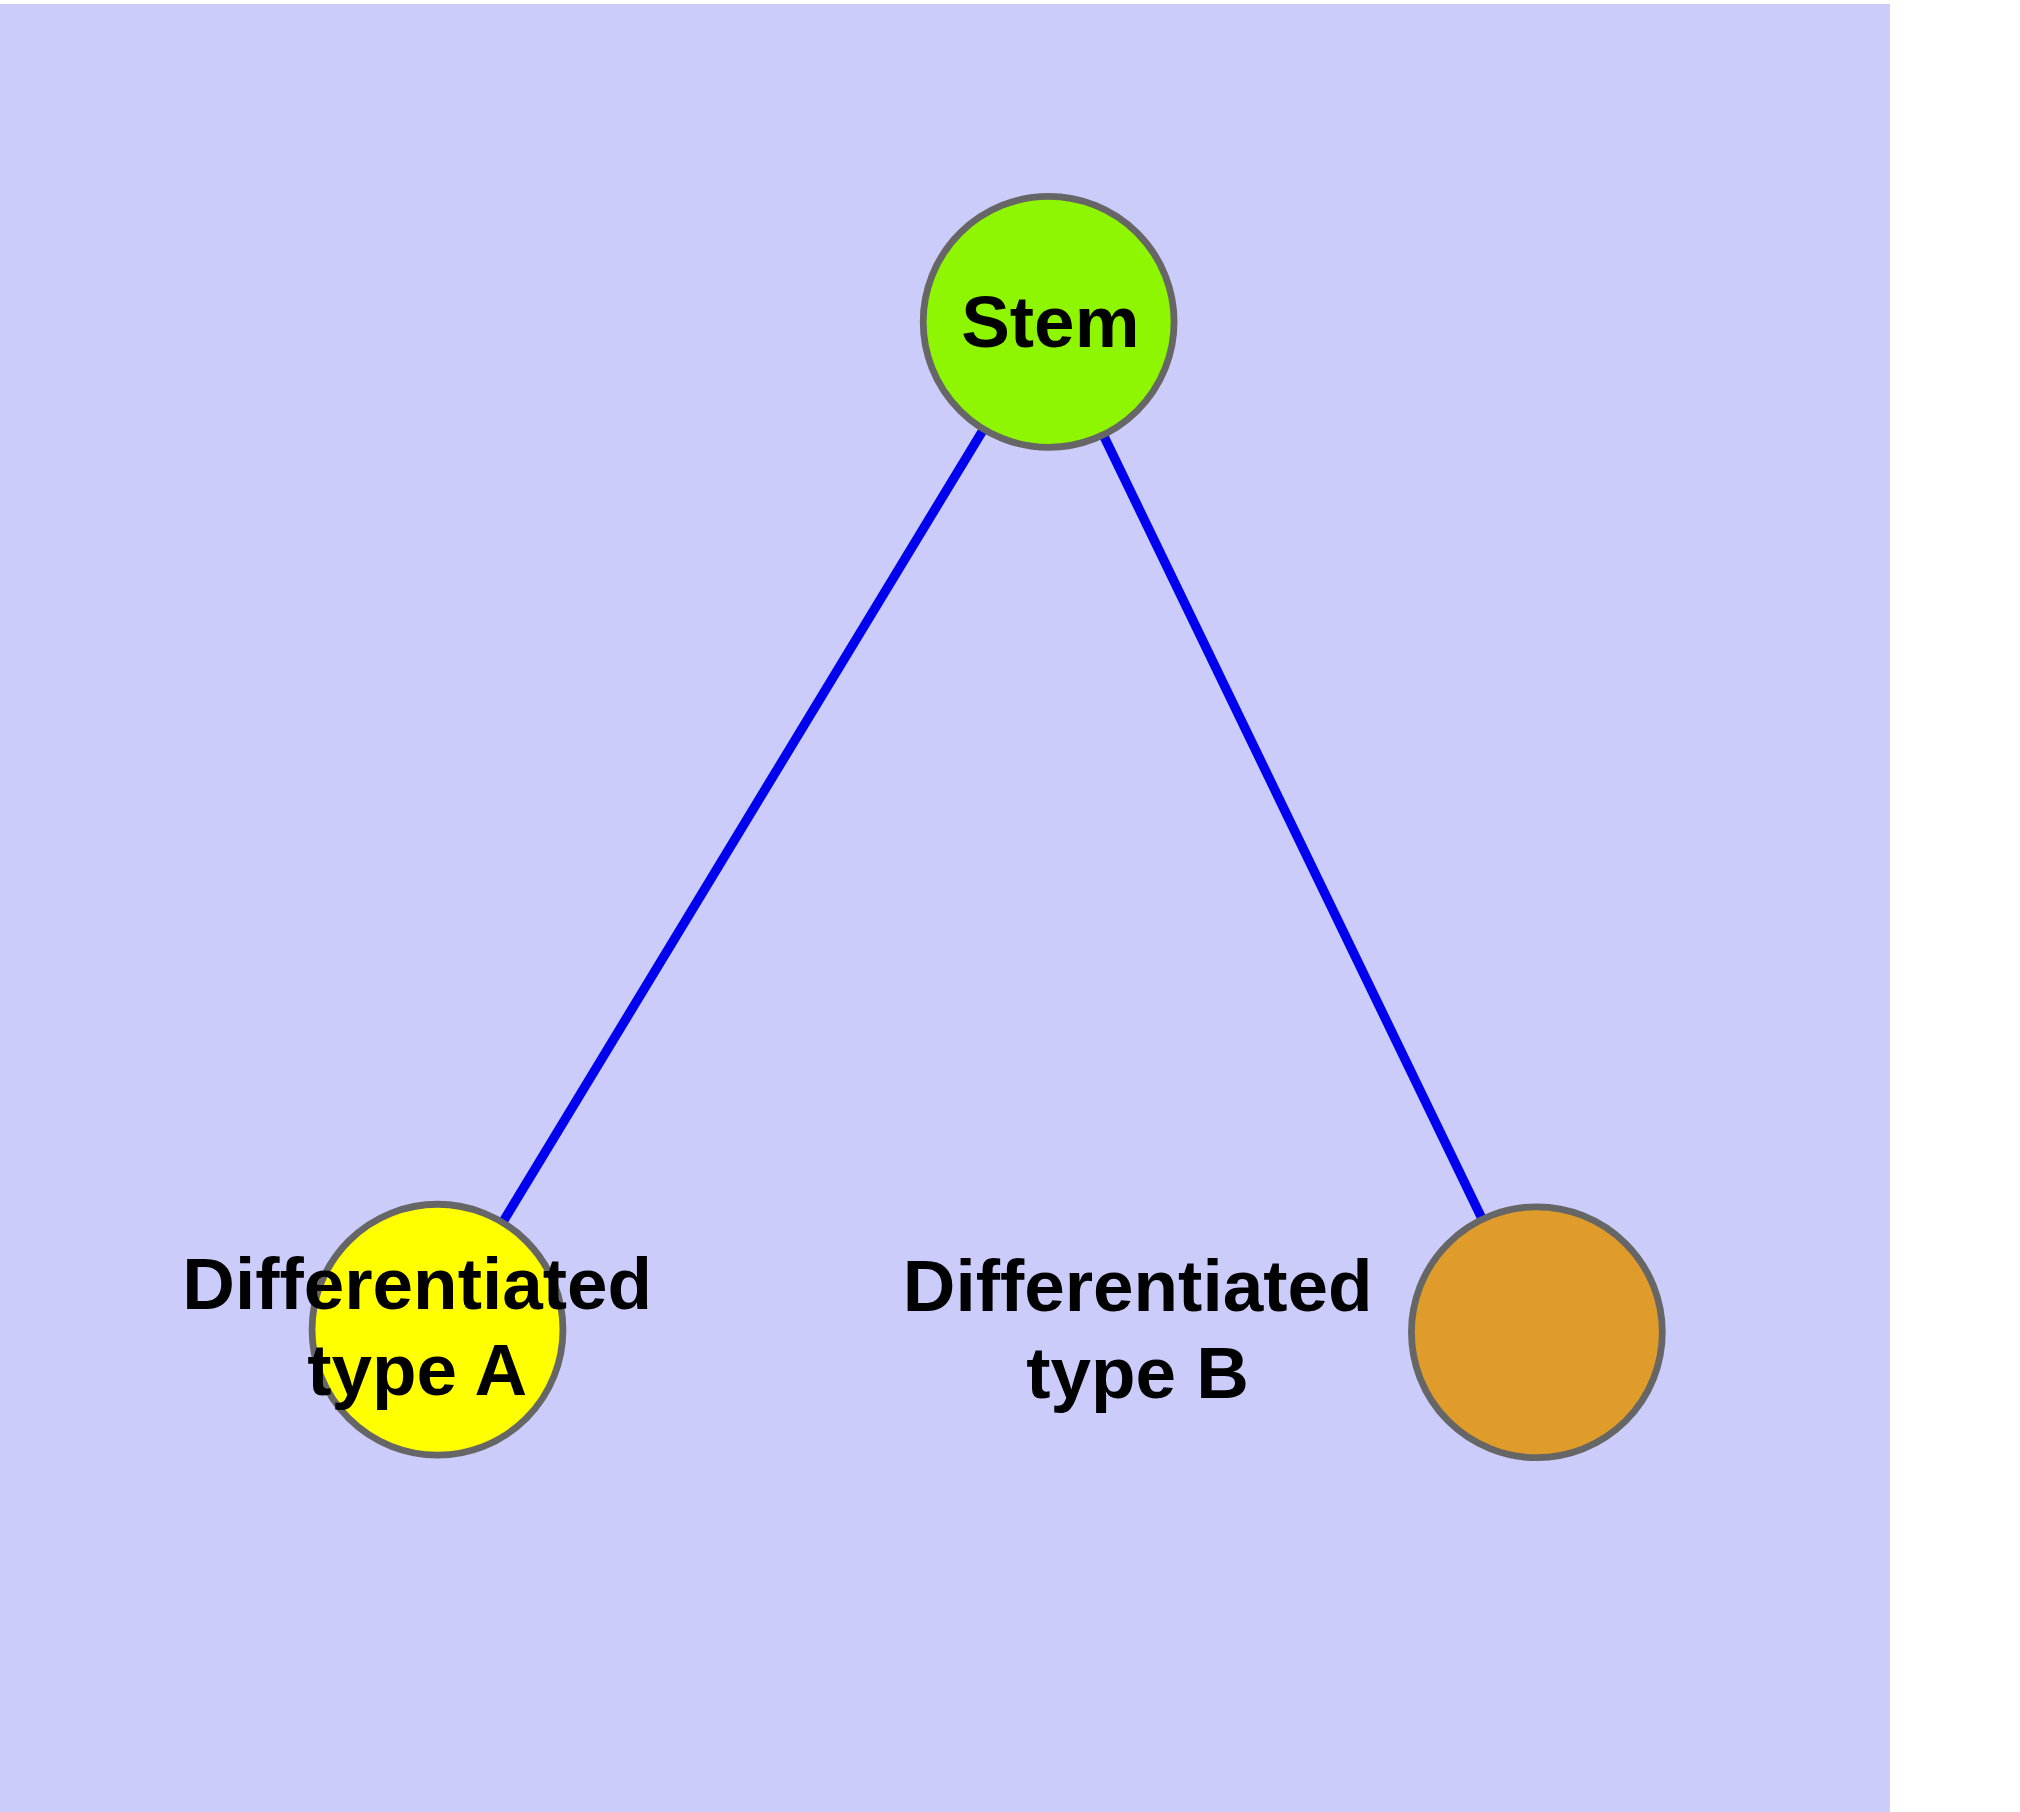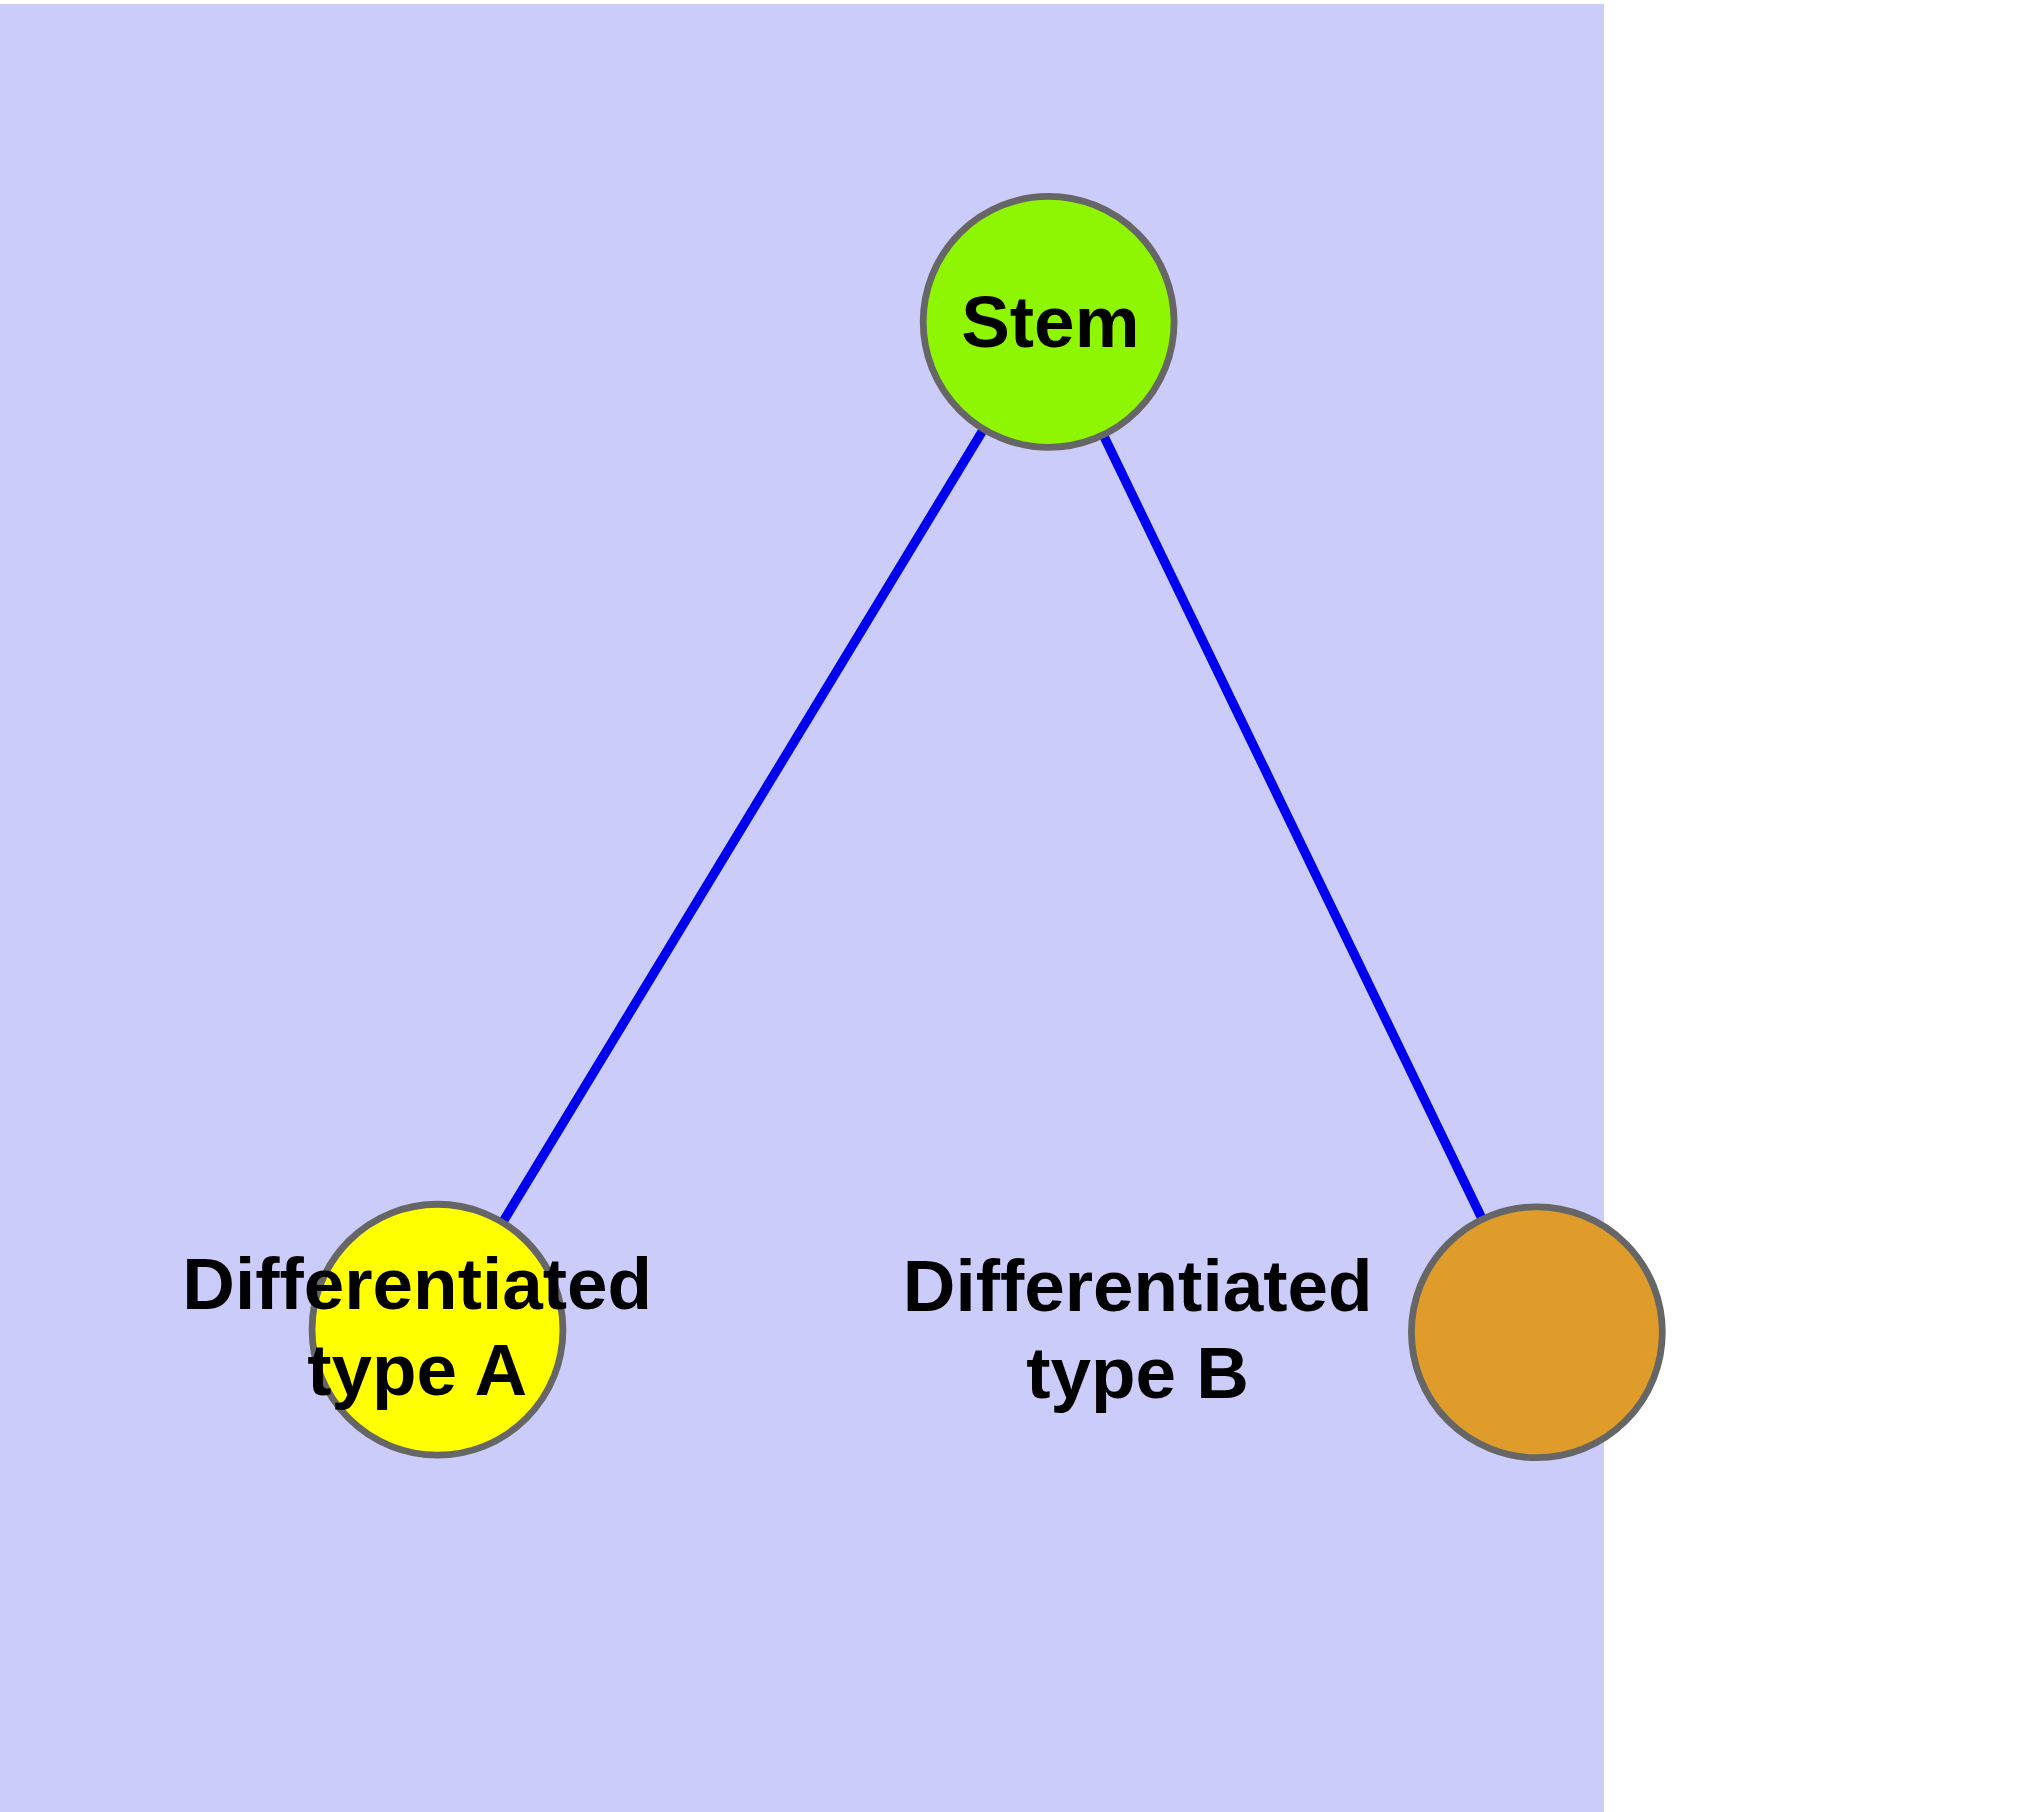--- a/index.html
+++ b/index.html
@@ -12,21 +12,21 @@
     width: 2021px;
     height: 1812px;
     background: #ffffff;
     overflow: hidden;
     font-family: "Liberation Sans", sans-serif;
   }
   #plot-area {
     position: absolute;
     left: 0;
     top: 4.2px;
-    width: 1604px;
+    width: 1890px;
     height: 1808px;
     background: #ccccfa;
   }
   #graph-svg {
     position: absolute;
     left: 0;
     top: 0;
     width: 2021px;
     height: 1808px;
     display: block;

